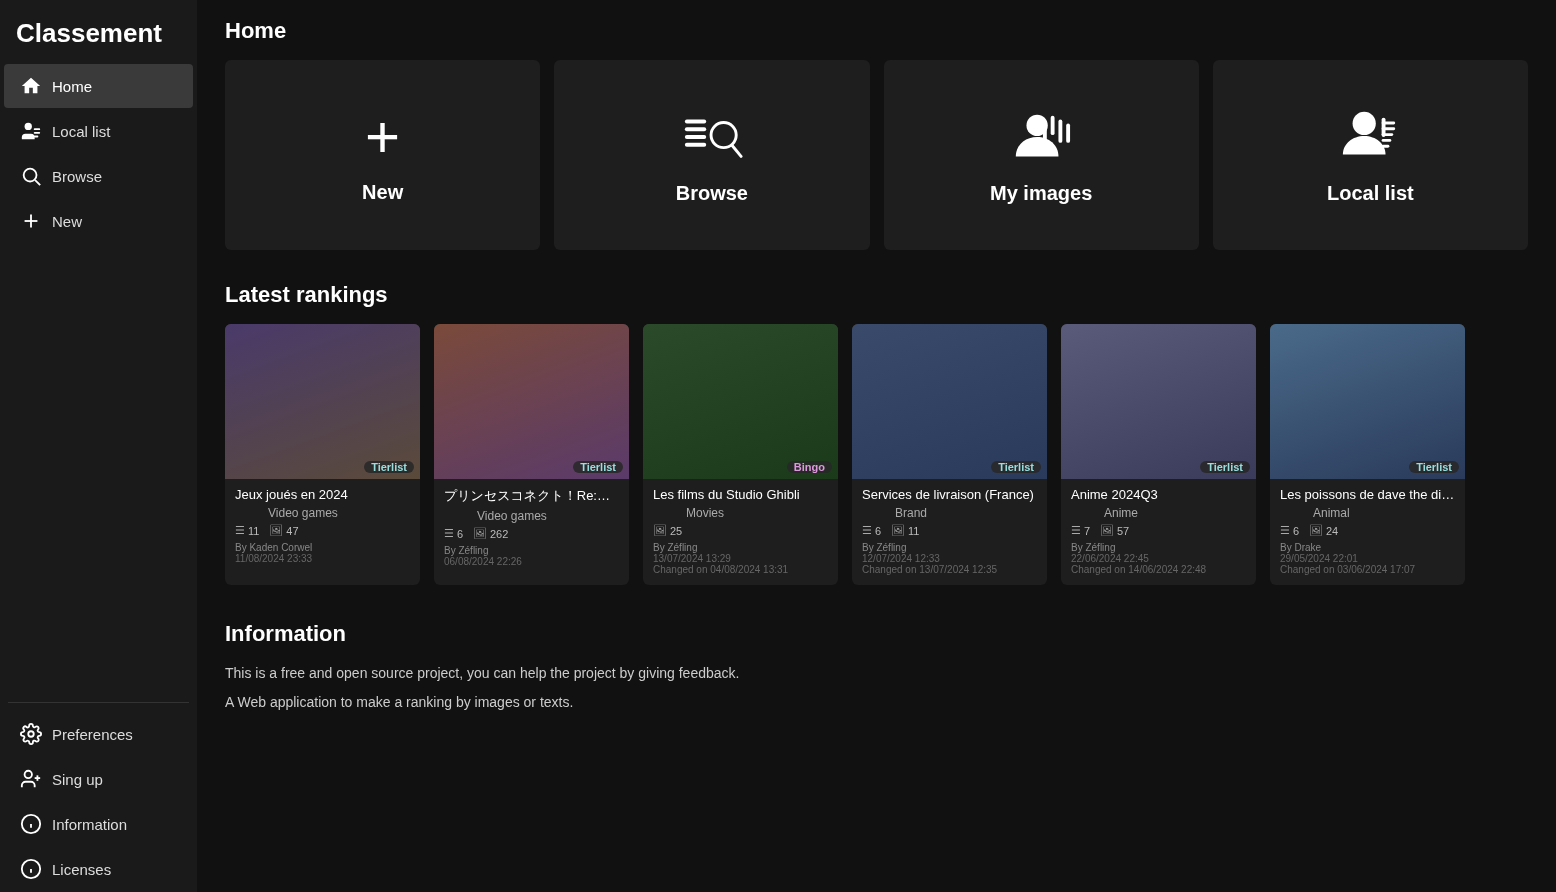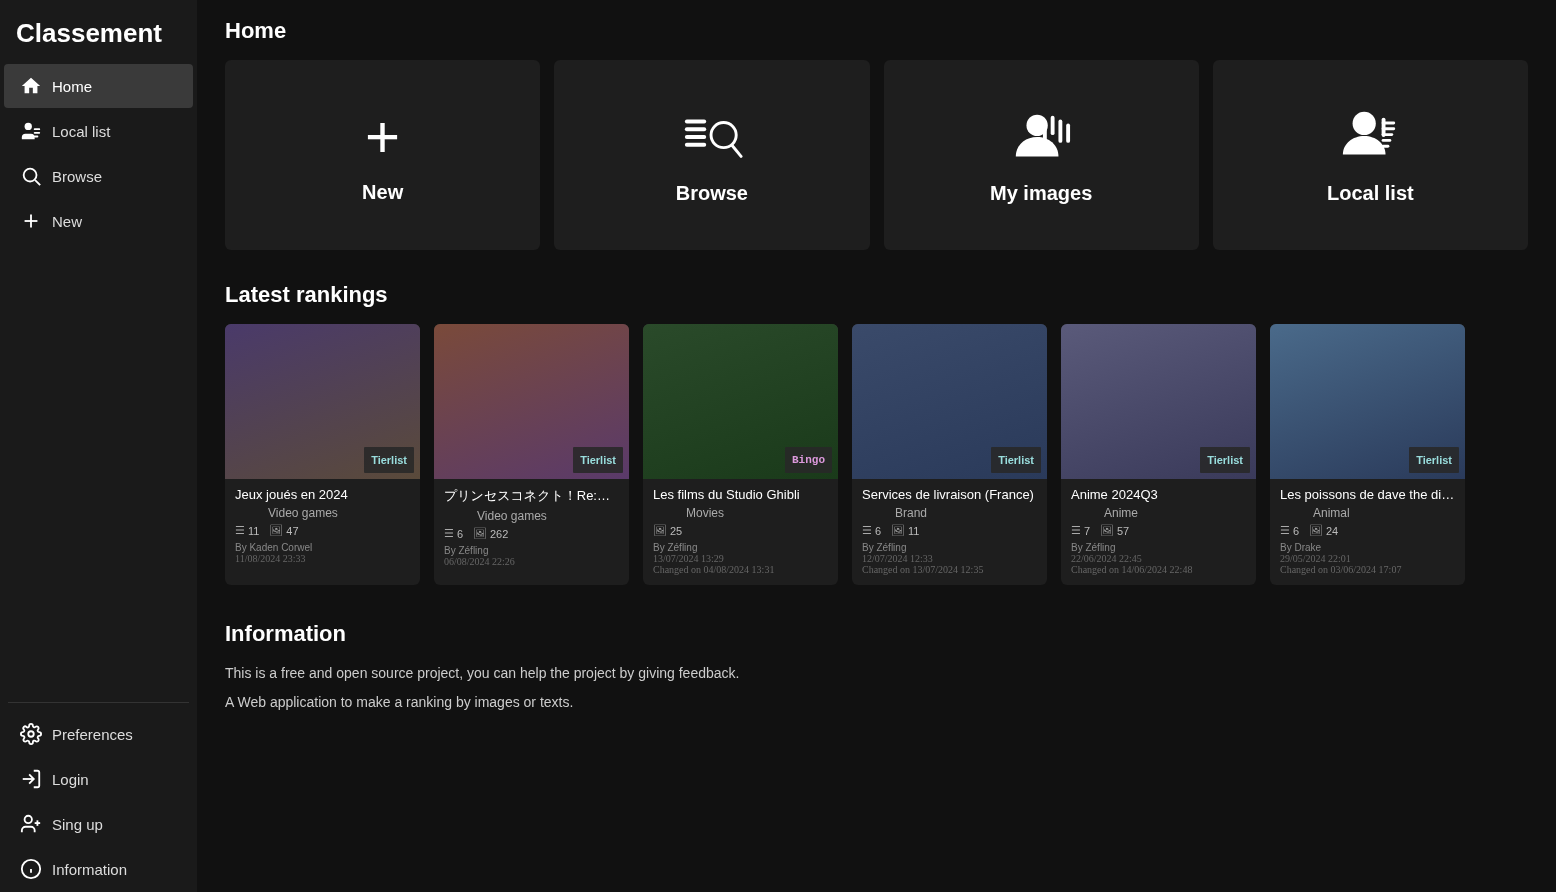--- a/index.html
+++ b/index.html
@@ -134,26 +134,26 @@
     .thumb-4 { background: linear-gradient(160deg, #3a4a6a 0%, #2a3a5a 100%) !important; }
     .thumb-5 { background: linear-gradient(160deg, #5a5a7a 0%, #3a3a5a 100%) !important; }
     .thumb-6 { background: linear-gradient(160deg, #4a6a8a 0%, #2a3a5a 100%) !important; }
     .ranking-badge {
       position: absolute;
       bottom: 6px;
       right: 6px;
       background: rgba(40,40,40,0.88);
       color: #ddd;
       font-size: 11px;
-      padding: 7px 7px;
-      border-radius: 1px;
+      padding: 0 7px;
+      border-radius: 8px;
       font-weight: 600;
     }
     .badge-tierlist { color: #9dd; }
-    .badge-bingo { color: #d9d; font-family: Liberation Mono, monospace; }
+    .badge-bingo { color: #d9d; }
     .ranking-info {
       padding: 8px 10px 10px 10px;
     }
     .ranking-title {
       font-size: 13px;
       font-weight: 400;
       color: #fff;
       margin-bottom: 4px;
       white-space: nowrap;
       overflow: hidden;
@@ -180,21 +180,20 @@
     }
     .stat-icon { font-size: 11px; color: #aaa; }
     .ranking-author {
       font-size: 10px;
       color: #888;
       font-weight: 400;
     }
     .ranking-date {
       font-size: 10px;
       color: #666;
-      font-family: Liberation Serif, serif;
     }
 
     
     .info-section {
       margin-top: 28px;
     }
     .info-text {
       font-size: 14px;
       color: #ccc;
       margin-bottom: 8px;
@@ -276,47 +275,47 @@
         <svg class="svg-icon" viewBox="0 0 24 24" fill="none" stroke="white" stroke-width="2">
             <circle cx="12" cy="12" r="3"></circle>
             <path d="M19.4 15a1.65 1.65 0 0 0 .33 1.82l.06.06a2 2 0 1 1-2.83 2.83l-.06-.06a1.65 1.65 0 0 0-1.82-.33 1.65 1.65 0 0 0-1 1.51V21a2 2 0 1 1-4 0v-.09A1.65 1.65 0 0 0 9 19.4a1.65 1.65 0 0 0-1.82.33l-.06.06a2 2 0 1 1-2.83-2.83l.06-.06A1.65 1.65 0 0 0 4.68 15a1.65 1.65 0 0 0-1.51-1H3a2 2 0 1 1 0-4h.09A1.65 1.65 0 0 0 4.6 9a1.65 1.65 0 0 0-.33-1.82l-.06-.06a2 2 0 1 1 2.83-2.83l.06.06A1.65 1.65 0 0 0 9 4.68a1.65 1.65 0 0 0 1-1.51V3a2 2 0 1 1 4 0v.09a1.65 1.65 0 0 0 1 1.51 1.65 1.65 0 0 0 1.82-.33l.06-.06a2 2 0 1 1 2.83 2.83l-.06.06A1.65 1.65 0 0 0 19.4 9a1.65 1.65 0 0 0 1.51 1H21a2 2 0 1 1 0 4h-.09a1.65 1.65 0 0 0-1.51 1z"></path>
           </svg>
       </span>
       <span>Preferences</span>
     </div>
     <div class="sidebar-item">
       <span class="icon">
         <svg class="svg-icon" viewBox="0 0 24 24" fill="none" stroke="white" stroke-width="2">
-            <path d="M15 3h4a2 2 0 0 1 2 2v14a2 2 0 0 1-2 2h-4"></path>
-            <polyline points="10 17 15 12 10 7"></polyline>
-            <line x1="15" y1="12" x2="3" y2="12"></line>
-          </svg>
-      </span>
-      <span>Login</span>
-    </div>
-    <div class="sidebar-item">
-      <span class="icon">
-        <svg class="svg-icon" viewBox="0 0 24 24" fill="none" stroke="white" stroke-width="2">
             <circle cx="9" cy="7" r="4"></circle>
             <path d="M2 21v-2a4 4 0 0 1 4-4h6a4 4 0 0 1 4 4v2"></path>
             <line x1="19" y1="8" x2="19" y2="14" stroke="white" stroke-width="2"></line>
             <line x1="16" y1="11" x2="22" y2="11" stroke="white" stroke-width="2"></line>
           </svg>
       </span>
       <span>Sing up</span>
     </div>
     <div class="sidebar-item">
       <span class="icon">
         <svg class="svg-icon" viewBox="0 0 24 24" fill="none" stroke="white" stroke-width="2">
             <circle cx="12" cy="12" r="10"></circle>
             <line x1="12" y1="8" x2="12" y2="8" stroke="white" stroke-width="3"></line>
             <line x1="12" y1="12" x2="12" y2="16" stroke="white" stroke-width="2"></line>
           </svg>
       </span>
       <span>Information</span>
+    </div>
+    <div class="sidebar-item">
+      <span class="icon">
+        <svg class="svg-icon" viewBox="0 0 24 24" fill="none" stroke="white" stroke-width="2">
+            <circle cx="12" cy="12" r="10"></circle>
+            <line x1="12" y1="8" x2="12" y2="8" stroke="white" stroke-width="3"></line>
+            <line x1="12" y1="12" x2="12" y2="16" stroke="white" stroke-width="2"></line>
+          </svg>
+      </span>
+      <span>Licenses</span>
     </div>
   </div>
 </aside>
 
 <main id="main">
 
   <h2 class="section-title">Home</h2>
 
   <div class="home-cards">
 

